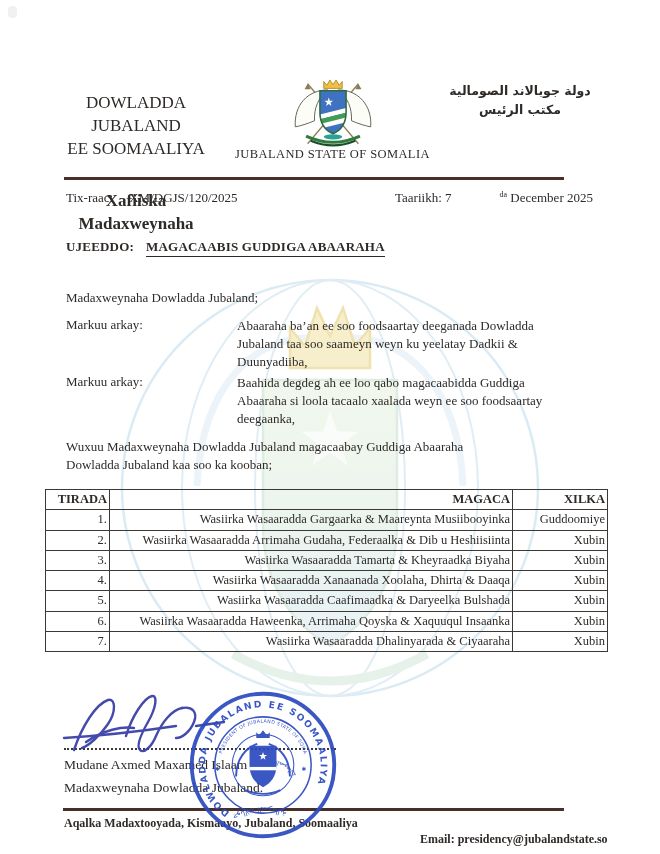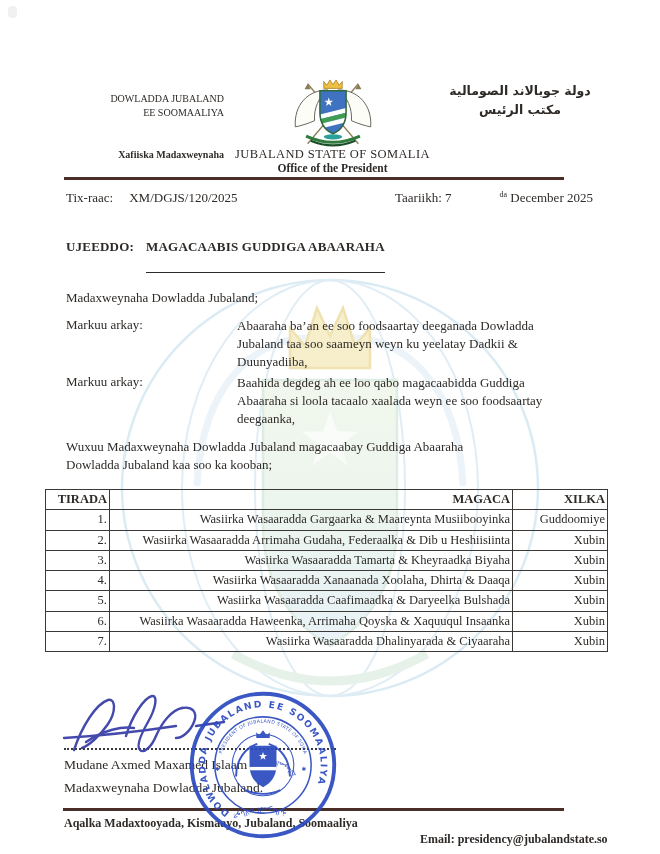--- a/index.html
+++ b/index.html
@@ -4,39 +4,39 @@
 <style>
   html,body{margin:0;padding:0;background:#ffffff;}
   .page{position:relative;width:660px;height:854px;background:#ffffff;overflow:hidden;
         color:#2e2a27;font-family:"Liberation Serif",serif;}
   .abs{position:absolute;}
 
   
   .watermark{position:absolute;left:105px;top:256px;width:450px;height:462px;opacity:.5;z-index:0;}
 
   
-  .hdr-left{left:64px;top:92px;width:160px;text-align:right;font-size:10px;line-height:1.35;z-index:2;}
+  .hdr-left{left:56px;top:92px;width:160px;text-align:center;font-size:17px;line-height:1.35;z-index:2;}
   .hdr-left .bold{font-weight:bold;margin-top:29px;}
   .emblem{left:283px;top:77px;width:100px;height:72px;z-index:2;}
   .hdr-state{left:190px;top:147px;width:285px;text-align:center;font-size:12.5px;letter-spacing:.4px;z-index:2;}
   .hdr-office{left:190px;top:162px;width:285px;text-align:center;font-size:11.5px;font-weight:bold;z-index:2;}
   .hdr-ar{right:50px;top:82px;width:180px;text-align:center;direction:rtl;font-weight:600;
           font-size:12.5px;line-height:1.5;font-family:"DejaVu Sans",sans-serif;z-index:2;}
 
   .rule{height:3px;background:#4a2f28;z-index:2;}
   .rule-top{left:64px;top:177px;width:500px;}
   .rule-bottom{left:63px;top:808px;width:501px;}
 
   .ref{left:66px;top:190px;font-size:13px;z-index:2;}
   .ref .val{margin-left:16px;}
   .date{left:395px;top:190px;font-size:13px;z-index:2;}
   .date sup{font-size:8px;vertical-align:super;margin-left:48px;}
 
   .subject{left:66px;top:239px;font-size:13px;font-weight:bold;letter-spacing:.2px;z-index:2;}
-  .subject .title{margin-left:12px;border-bottom:1.4px solid #2e2a27;padding-bottom:18px;}
+  .subject .title{margin-left:12px;border-bottom:1.4px solid #2e2a27;padding-bottom:2px;}
 
   .salutation{left:66px;top:290px;font-size:13px;z-index:2;}
   .clabel{left:66px;font-size:13px;z-index:2;}
   .ctext{left:237px;font-size:13px;line-height:1.38;z-index:2;}
   .c1{top:317px;} .c1t{top:317px;width:302px;}
   .c2{top:374px;} .c2t{top:374px;width:318px;}
   .resolution{left:66px;top:438px;width:445px;font-size:13px;line-height:1.4;z-index:2;}
 
   table.committee{position:absolute;left:45px;top:489px;width:563px;border-collapse:collapse;
         font-size:12.5px;z-index:2;background:transparent;}
@@ -109,21 +109,20 @@
       </g>
       <polygon points="59.5,26 60.9,30.1 65.2,30.1 61.8,32.7 63,36.9 59.5,34.4 56,36.9 57.2,32.7 53.8,30.1 58.1,30.1" fill="#ffffff"></polygon>
     </g>
     <path d="M48,17 L82,17 L82,45 C82,60 74,69 65,73 C56,69 48,60 48,45 Z" fill="none" stroke="#2d6b3f" stroke-width="2"></path>
     <path d="M30,76 Q65,92 100,76" fill="none" stroke="#2f7a3c" stroke-width="4"></path>
     <path d="M36,82 Q65,94 94,82" fill="none" stroke="#184f28" stroke-width="3"></path>
     <ellipse cx="65" cy="77" rx="12" ry="3.5" fill="#2aa198"></ellipse>
   </svg>
 
   <div class="abs hdr-state">JUBALAND STATE OF SOMALIA</div>
-  <div class="abs hdr-office">Office of the President</div>
 
   <div class="abs hdr-ar">
     <div>دولة جوبالاند الصومالية</div>
     <div>مكتب الرئيس</div>
   </div>
 
   <div class="abs rule rule-top"></div>
 
   <div class="abs ref">
     <span>Tix-raac:</span><span class="val">XM/DGJS/120/2025</span>

